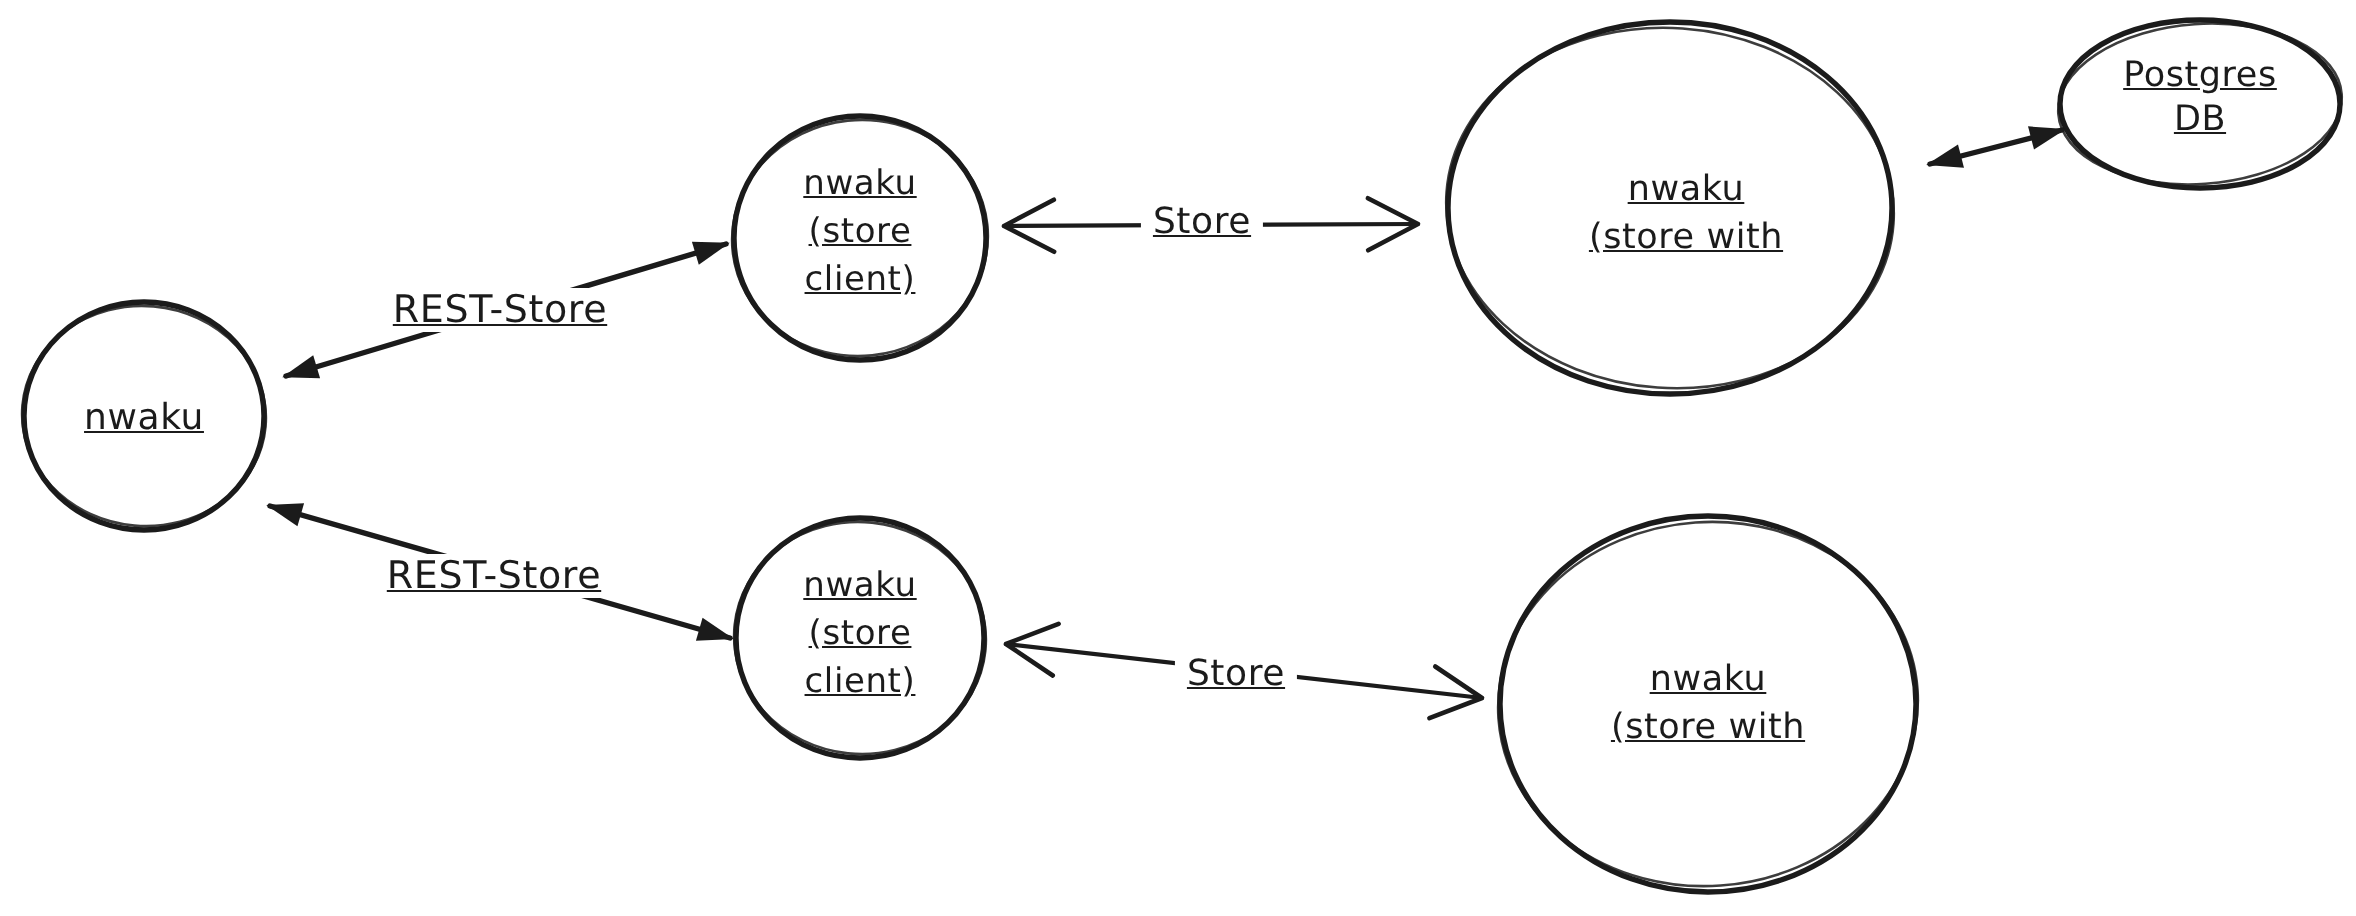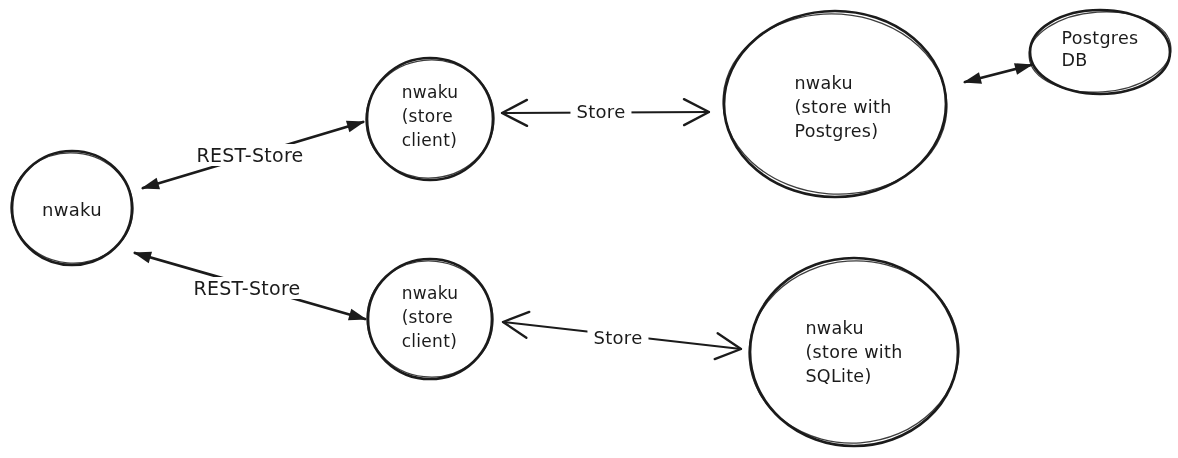--- a/index.html
+++ b/index.html
@@ -17,23 +17,24 @@
   .p1 { stroke-width: 2.7; }
   .p2 { stroke-width: 1.3; opacity: 0.85; }
   .edge { stroke: var(--stroke, #1b1b1b); fill: none; stroke-linecap: round; }
   .solid-edge { stroke-width: 2.7; }
   .chevron-edge { stroke-width: 2.1; }
   .solid-head { fill: var(--stroke, #1b1b1b); stroke: none; }
   .chevron-head { fill: none; stroke: var(--stroke, #1b1b1b); stroke-width: 2.3; stroke-linecap: round; stroke-linejoin: round; }
   .label {
     position: absolute;
     transform: translate(-50%, -50%);
-    text-align: left;
+    text-align: center;
     white-space: nowrap;
     letter-spacing: 0.3px;
+    text-decoration: underline;
   }
   .node-label span { display: block; }
   .edge-label { background: var(--bg, #ffffff); padding: 0 6px; }
 </style>
 </head>
 <body>
 
 <div class="canvas">
 
   <svg width="1178" height="458" viewBox="0 0 1178 458">
@@ -93,38 +94,36 @@
 
   <div class="label node-label" style="left:430px; top:116px; font-size:17px; line-height:24px;">
     <span>nwaku</span>
     <span>(store</span>
     <span>client)</span>
   </div>
 
   <div class="label node-label" style="left:843px; top:107px; font-size:17.5px; line-height:24px;">
     <span>nwaku</span>
     <span>(store with</span>
-    <span>Postgres)</span>
   </div>
 
   <div class="label node-label" style="left:1100px; top:49px; font-size:17.5px; line-height:22px;">
     <span>Postgres</span>
     <span>DB</span>
   </div>
 
   <div class="label node-label" style="left:430px; top:317px; font-size:17px; line-height:24px;">
     <span>nwaku</span>
     <span>(store</span>
     <span>client)</span>
   </div>
 
   <div class="label node-label" style="left:854px; top:352px; font-size:17.5px; line-height:24px;">
     <span>nwaku</span>
     <span>(store with</span>
-    <span>SQLite)</span>
   </div>
 
   <div class="label edge-label" style="left:250px; top:155px; font-size:19px;">REST-Store</div>
 
   <div class="label edge-label" style="left:601px; top:111px; font-size:18px;">Store</div>
 
   <div class="label edge-label" style="left:247px; top:288px; font-size:19px;">REST-Store</div>
 
   <div class="label edge-label" style="left:618px; top:337px; font-size:18px;">Store</div>
 

